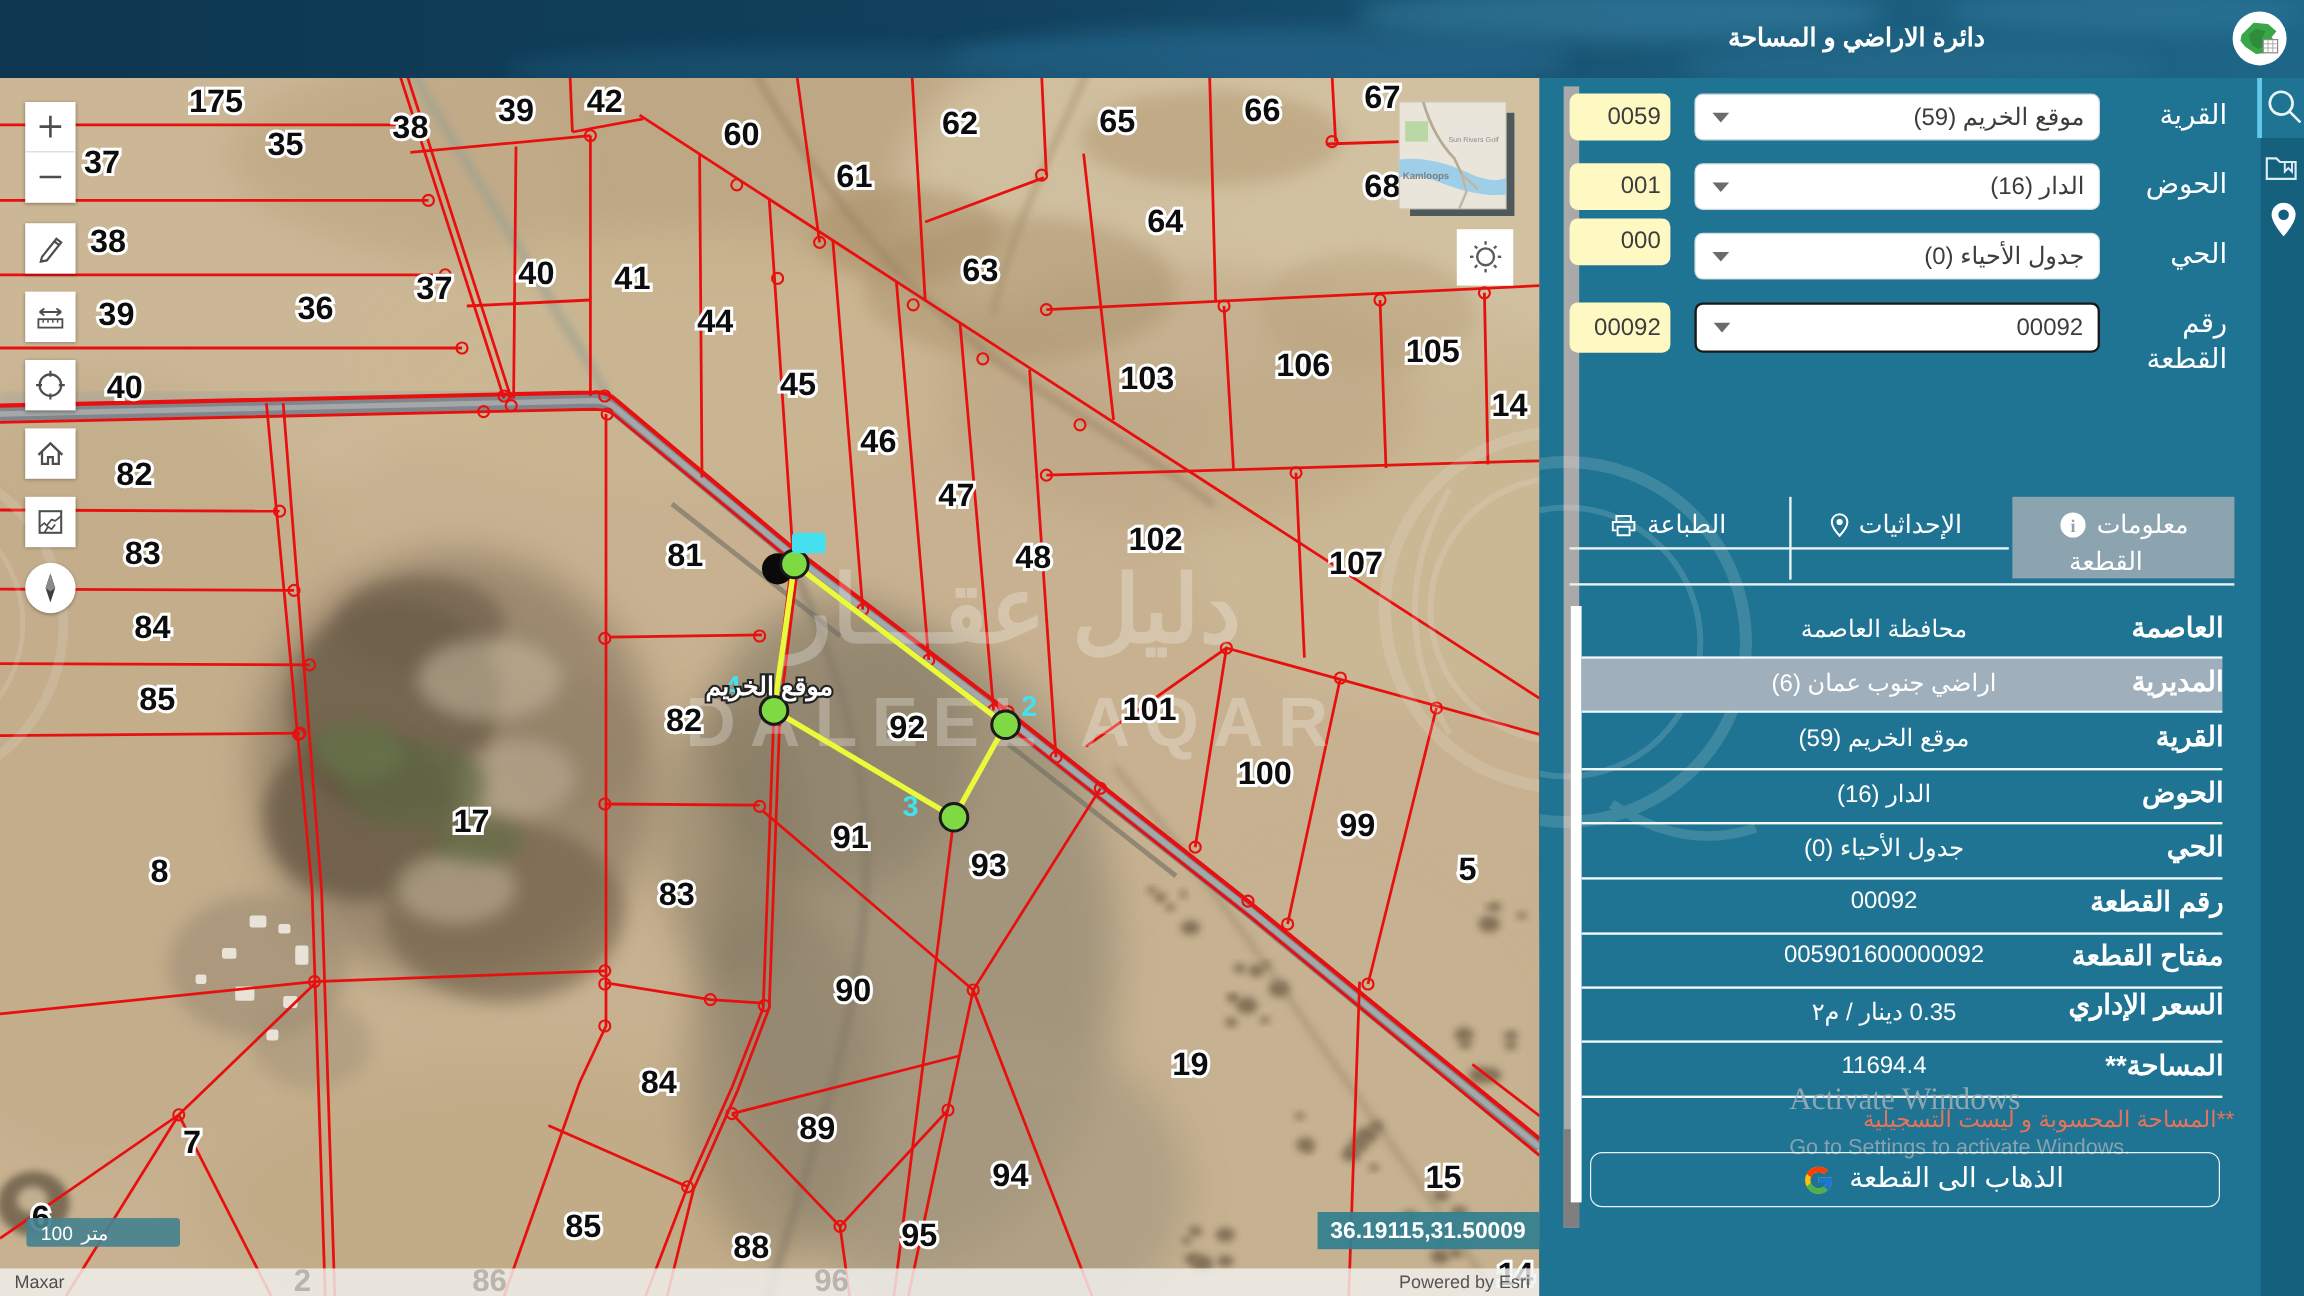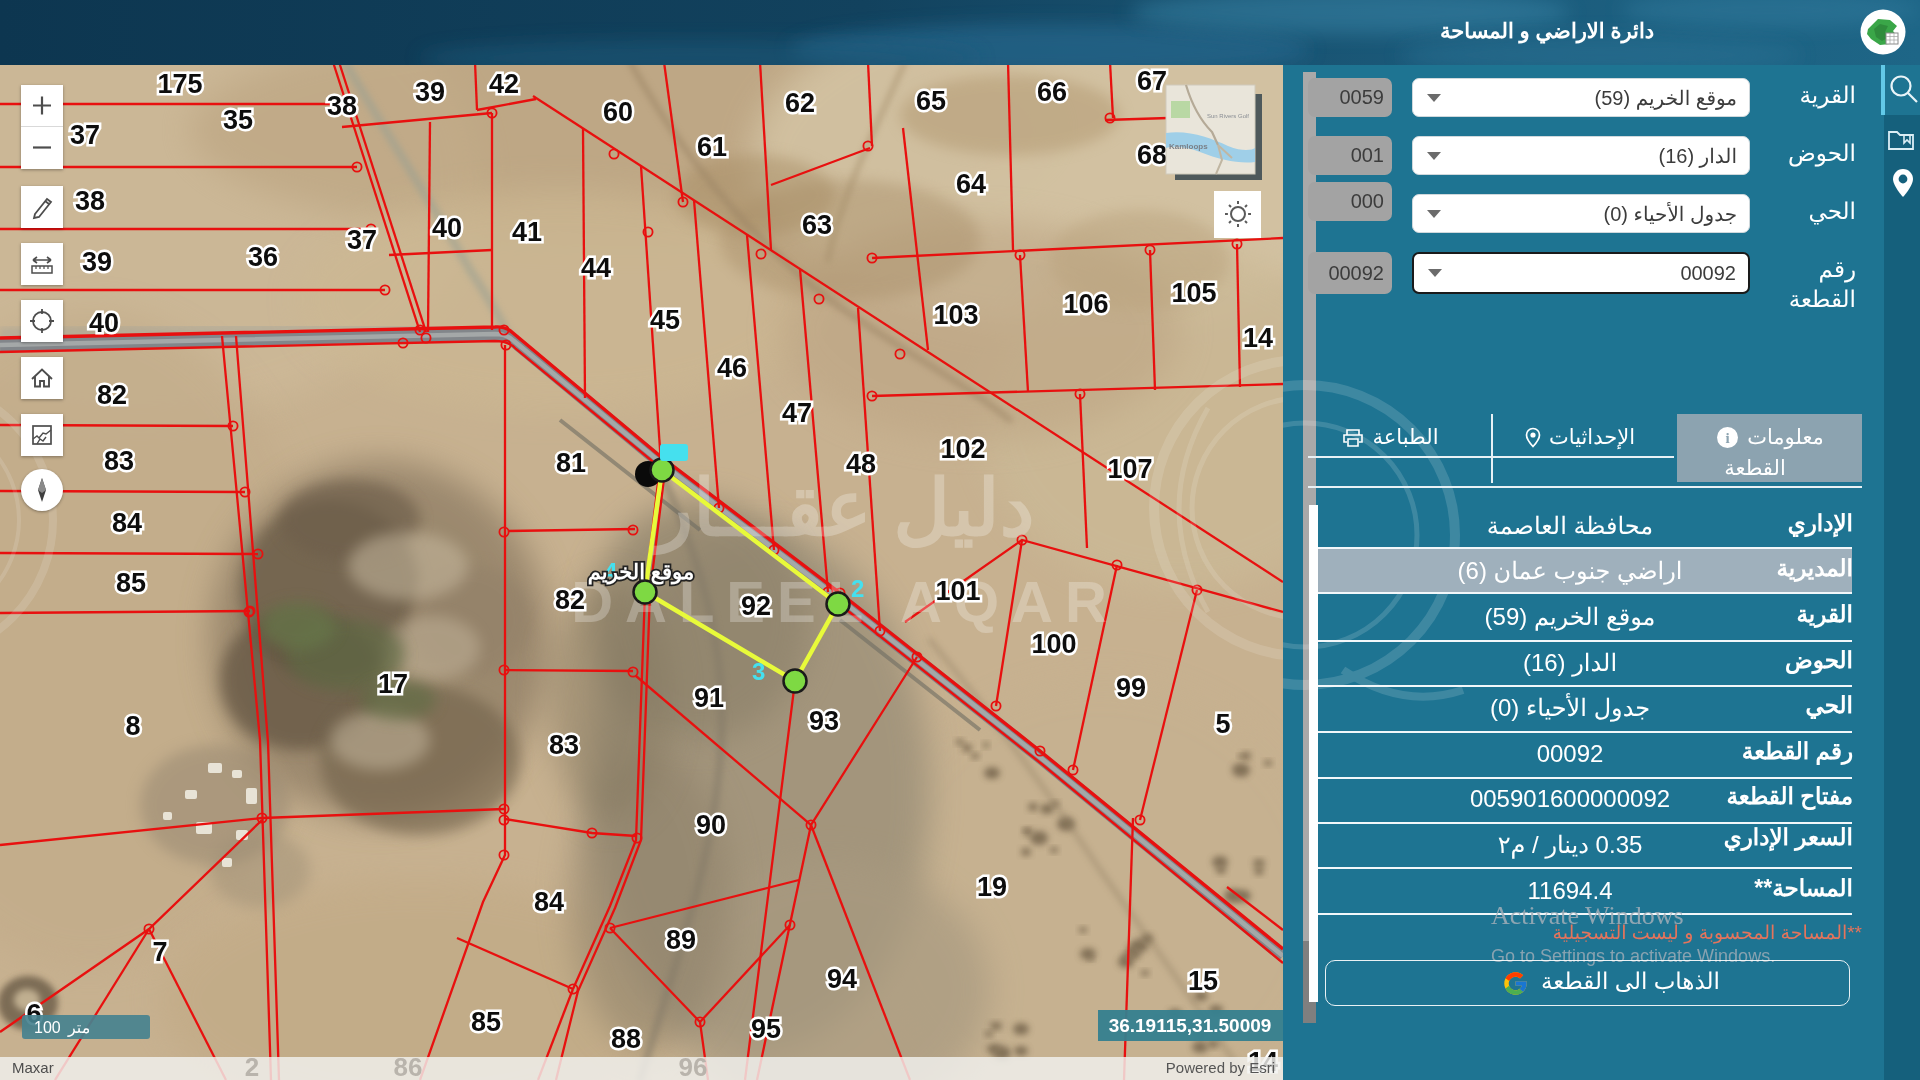--- a/index.html
+++ b/index.html
@@ -1,24 +1,24 @@
 <!DOCTYPE html>
 <html lang="ar"><head><meta charset="utf-8"><style>
 html,body{margin:0;padding:0;width:1920px;height:1080px;overflow:hidden;background:#0d3650;font-family:"Liberation Sans",sans-serif}
 #stage{position:relative;width:1920px;height:1080px}
 .tbcol{position:absolute;width:42px;background:#fff;box-shadow:0 1px 3px rgba(0,0,0,.35)}
 .tbtn{width:42px;height:41px}
 .flabel{position:absolute;left:1726px;width:130px;text-align:right;color:#fff;font-size:23px;line-height:30px;direction:rtl}
 .fsel{position:absolute;left:1412px;width:338px;background:#fff;border-radius:7px;box-sizing:border-box;display:flex;align-items:center}
 .fval{position:absolute;right:12px;color:#3c3c3c;font-size:20px;direction:rtl}
 .caret{position:absolute;left:14px;width:0;height:0;border-left:7px solid transparent;border-right:7px solid transparent;border-top:8px solid #6b6b6b}
-.fnum{position:absolute;left:1308px;width:84px;background:#a3a3a3;border-radius:7px;box-sizing:border-box;color:#3c3c3c;font-size:20px;display:flex;align-items:center;justify-content:flex-end;padding-right:8px}
+.fnum{position:absolute;left:1308px;width:84px;background:#fef9c3;border-radius:7px;box-sizing:border-box;color:#3c3c3c;font-size:20px;display:flex;align-items:center;justify-content:flex-end;padding-right:8px}
 .tabt{position:absolute;color:#fff;font-size:21px;text-align:center;direction:rtl;font-family:"Liberation Sans",sans-serif}
 .trlab{position:absolute;left:1560px;width:293px;text-align:right;color:#fff;font-size:23px;font-weight:bold;direction:rtl}
-.trval{position:absolute;left:1330px;width:480px;text-align:center;color:#fff;font-size:24px}
+.trval{position:absolute;left:1330px;width:480px;text-align:center;color:#fff;font-size:20px}
 </style></head><body>
 <div id="stage">
 <svg id="map" width="1283" height="1080" viewBox="0 0 1283 1080" style="position:absolute;left:0;top:0">
 <defs>
 <filter id="b1" x="-50%" y="-50%" width="200%" height="200%">
           <feGaussianBlur stdDeviation="16"></feGaussianBlur>
         </filter>
 <filter id="b2" x="-50%" y="-50%" width="200%" height="200%">
           <feGaussianBlur stdDeviation="7"></feGaussianBlur>
         </filter>
@@ -572,21 +572,21 @@
 <div style="position:absolute;left:1318px;top:547px;width:534px;height:1.6px;background:#f2f7fa"></div>
 <div style="position:absolute;left:1318px;top:592px;width:534px;height:1.6px;background:#f2f7fa"></div>
 <div style="position:absolute;left:1318px;top:640px;width:534px;height:1.6px;background:#f2f7fa"></div>
 <div style="position:absolute;left:1318px;top:685px;width:534px;height:1.6px;background:#f2f7fa"></div>
 <div style="position:absolute;left:1318px;top:731px;width:534px;height:1.6px;background:#f2f7fa"></div>
 <div style="position:absolute;left:1318px;top:777px;width:534px;height:1.6px;background:#f2f7fa"></div>
 <div style="position:absolute;left:1318px;top:822px;width:534px;height:1.6px;background:#f2f7fa"></div>
 <div style="position:absolute;left:1318px;top:867px;width:534px;height:1.6px;background:#f2f7fa"></div>
 <div style="position:absolute;left:1318px;top:913px;width:534px;height:1.6px;background:#f2f7fa"></div>
 
-<div class="trlab" style="top:510px" dir="rtl">الإداري</div>
+<div class="trlab" style="top:510px" dir="rtl">العاصمة</div>
 <div class="trval" style="top:512px" dir="rtl">محافظة العاصمة</div>
 
 <div class="trlab" style="top:555px" dir="rtl">المديرية</div>
 <div class="trval" style="top:557px" dir="rtl">اراضي جنوب عمان (6)</div>
 
 <div class="trlab" style="top:601px" dir="rtl">القرية</div>
 <div class="trval" style="top:603px" dir="rtl">موقع الخريم (59)</div>
 
 <div class="trlab" style="top:647px" dir="rtl">الحوض</div>
 <div class="trval" style="top:649px" dir="rtl">الدار (16)</div>

